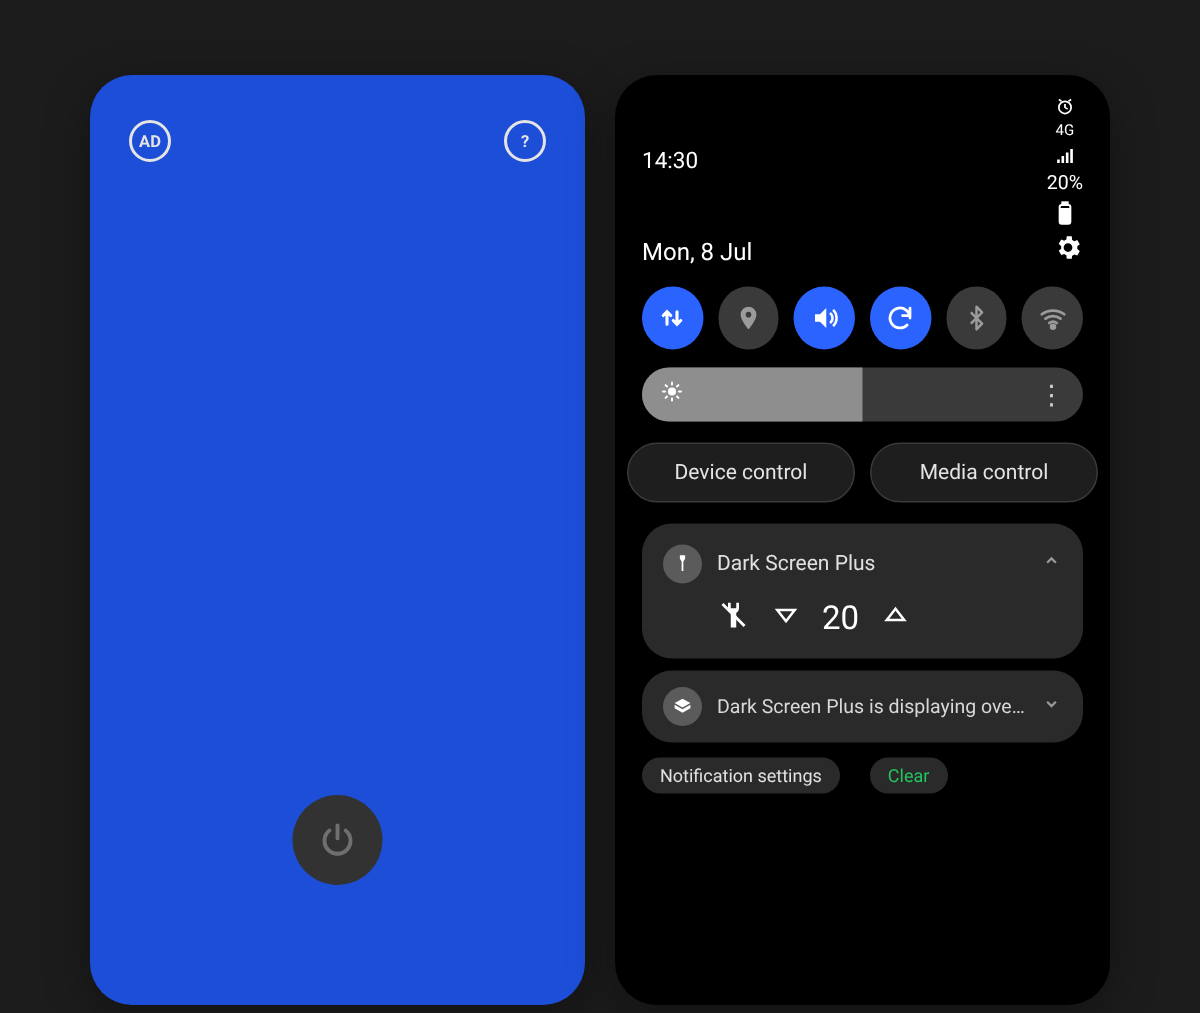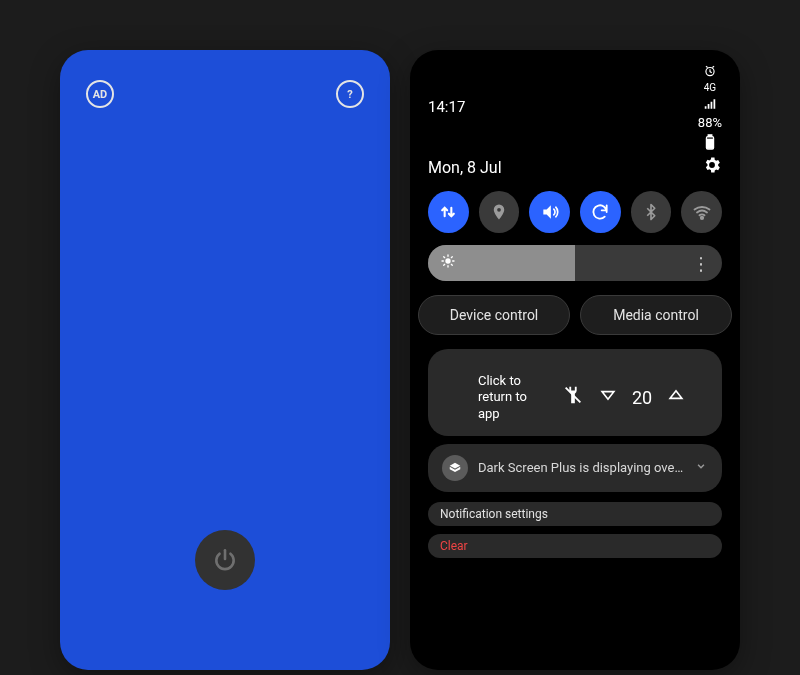--- a/index.html
+++ b/index.html
@@ -194,46 +194,45 @@
   .notif-body-text{
     font-size:13px;
     color:#fff;
     width:70px;
     line-height:1.25;
   }
   .notif-ctl {
     color:#fff;
     cursor:pointer;
   }
-  .notif-val { font-size:18px; color:#fff; }
+  .notif-val { font-size:22px; color:#fff; }
   .notif2{
     margin: 0 18px 10px;
     background:#2a2a2a;
     border-radius:20px;
     padding:11px 14px;
     color:#d8d8d8;
     display:flex; align-items:center; gap:10px;
     font-size:13px;
   }
   .notif2-text{ flex:1; white-space:nowrap; overflow:hidden; text-overflow:ellipsis;}
   .bottom-chip-row{
-    display:flex; gap:8px;
+    display:flex; gap:20px;
     padding:0 18px;
-    flex-direction:column;
   }
   .chip{
     background:#2a2a2a;
     color:#e1e1e1;
     font-size:12px;
     padding:5px 12px;
     border-radius:14px;
     cursor:pointer;
   }
   .chip-secondary{
-    color:#ef4444;
+    color:#22c55e;
   }
 </style>
 </head>
 <body>
 
 <div class="phone phone-app">
   <div class="app-top">
     <div class="icon-btn">
       <span>AD</span>
     </div>
@@ -247,32 +246,32 @@
     <svg width="26" height="26" viewBox="0 0 24 24" fill="none" stroke="#6f6f6f" stroke-width="2.4" stroke-linecap="round">
       <path d="M12 3v8"></path>
       <path d="M7 6.2a8 8 0 1 0 10 0"></path>
     </svg>
   </div>
 </div>
 
 <div class="phone phone-shade">
 
   <div class="status-row">
-    <span>14:17</span>
+    <span>14:30</span>
     <div class="status-right">
       <svg width="14" height="14" viewBox="0 0 24 24" fill="#fff">
           <circle cx="12" cy="13" r="7" fill="none" stroke="#fff" stroke-width="2"></circle>
           <path d="M12 9v4l3 2" stroke="#fff" stroke-width="2" fill="none"></path>
           <path d="M5 4l3 2M19 4l-3 2" stroke="#fff" stroke-width="2"></path>
         </svg>
       <span style="font-size:10px">4G</span>
       <svg width="14" height="14" viewBox="0 0 24 24">
           <path d="M3 20h3v-4H3zm5 0h3v-8H8zm5 0h3V8h-3zm5 0h3V4h-3z" fill="#fff"></path>
         </svg>
-      <span>88%</span>
+      <span>20%</span>
       <svg width="12" height="16" viewBox="0 0 12 18" fill="none" stroke="#fff" stroke-width="1.5">
           <rect x="2" y="3" width="8" height="14" rx="1.5"></rect>
           <rect x="4" y="1" width="4" height="2" fill="#fff"></rect>
           <rect x="3" y="6" width="6" height="10" fill="#fff"></rect>
         </svg>
     </div>
   </div>
 
   <div class="date-row">
     <span>Mon, 8 Jul</span>
@@ -334,22 +333,34 @@
   <div class="pill-row">
     <div class="pill">
       <span>Device control</span>
     </div>
     <div class="pill">
       <span>Media control</span>
     </div>
   </div>
 
   <div class="notif">
+    <div class="notif-hd">
+      <span class="notif-icon">
+        <svg width="14" height="14" viewBox="0 0 24 24" fill="#fff">
+            <path d="M9 2h6v4l-2 3v11h-2V9L9 6z"></path>
+          </svg>
+      </span>
+      <span>Dark Screen Plus</span>
+      <span class="notif-collapse">
+        <svg width="14" height="14" viewBox="0 0 24 24" fill="none" stroke="#9a9a9a" stroke-width="2.5">
+            <path d="M7 14l5-5 5 5"></path>
+          </svg>
+      </span>
+    </div>
     <div class="notif-body">
-      <div class="notif-body-text">Click to return to app</div>
       <span class="notif-ctl">
         <svg width="22" height="22" viewBox="0 0 24 24" fill="#fff">
             <path d="M16 7V3h-2v4h-4V3H8v4a4 4 0 002 3.5V21h4v-10.5A4 4 0 0016 7z"></path>
             <path d="M4 4l16 16" stroke="#fff" stroke-width="2"></path>
           </svg>
       </span>
       <span class="notif-ctl">
         <svg width="20" height="20" viewBox="0 0 24 24" fill="none" stroke="#fff" stroke-width="2">
             <path d="M5 8l7 9 7-9z"></path>
           </svg>

